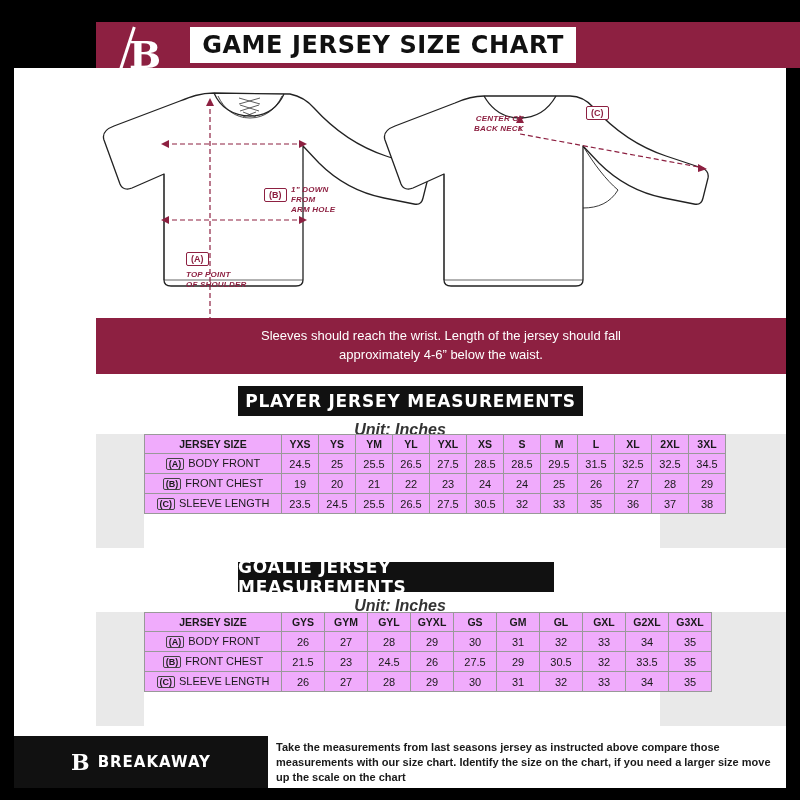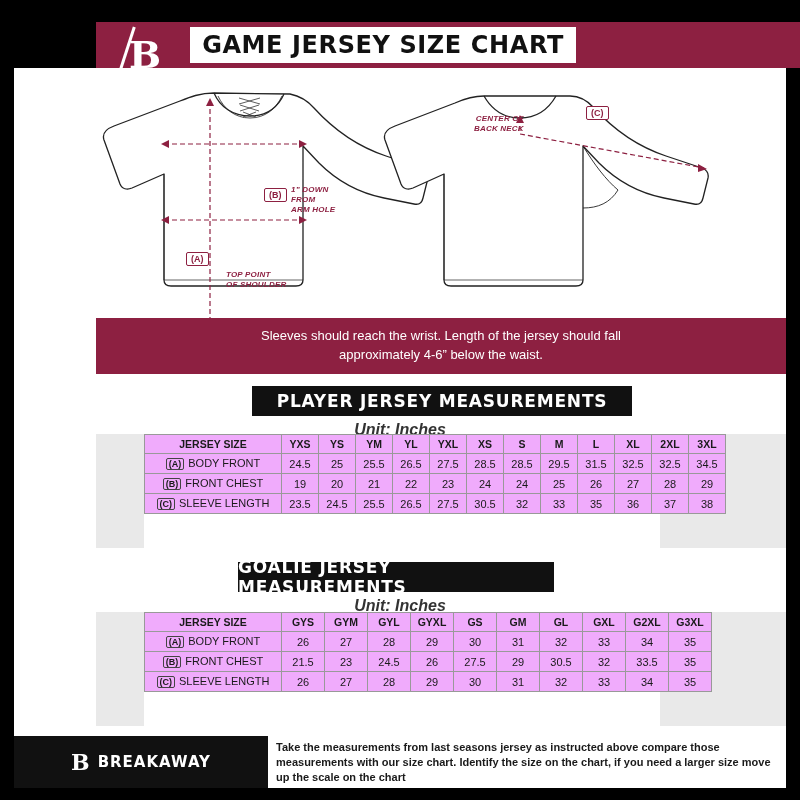--- a/index.html
+++ b/index.html
@@ -335,42 +335,42 @@
 
       <g stroke="#8d2041" stroke-width="1.2" stroke-dasharray="5,3" fill="none">
         <path d="M506,50 L506,66"></path>
         <path d="M506,66 L690,100"></path>
       </g>
       <polygon points="506,47 502,55 510,55" fill="#8d2041"></polygon>
       <polygon points="693,101 684,96 684,104" fill="#8d2041"></polygon>
     </svg>
 
     <div class="tagbox" style="left:172px; top:184px;">(A)</div>
-    <div class="lbl" style="left:172px; top:202px; white-space:pre;margin-left:40px;">TOP POINT
+    <div class="lbl" style="left:172px; top:202px; white-space:pre;">TOP POINT
 OF SHOULDER</div>
 
     <div class="tagbox" style="left:250px; top:120px;">(B)</div>
     <div class="lbl" style="left:277px; top:117px; white-space:pre;">1” DOWN
 FROM
 ARM HOLE</div>
 
     <div class="tagbox" style="left:572px; top:38px;">(C)</div>
     <div class="lbl" style="left:460px; top:-2px; white-space:pre; text-align:right;margin-top:48px;">CENTER OF
 BACK NECK</div>
   </div>
 
   <div class="note-band-left"></div>
   <div class="note-band">
     <div>
       <div>Sleeves should reach the wrist. Length of the jersey should fall</div>
       <div>approximately 4-6” below the waist.</div>
     </div>
   </div>
 
-  <div class="section-title" style="left:252px; top:386px; width:380px; height:30px;">PLAYER JERSEY MEASUREMENTS</div>
+  <div class="section-title" style="left:238px; top:386px; width:345px; height:30px;">PLAYER JERSEY MEASUREMENTS</div>
   <div class="unit-label" style="left:0; top:421px;">Unit: Inches</div>
   <div class="shade-left" style="left:96px; top:434px; width:48px; height:114px;"></div>
   <div class="shade-left" style="left:660px; top:434px; width:126px; height:114px;"></div>
 
   <table class="size-table" id="player-table" style="left:144px; top:434px;">
     <thead>
       <tr>
         <th class="rowhead" style="width:132px;">JERSEY SIZE</th>
       <th style="width: 32px; margin-top: 16px;">YXS</th>
           <th style="width: 32px;">YS</th>

